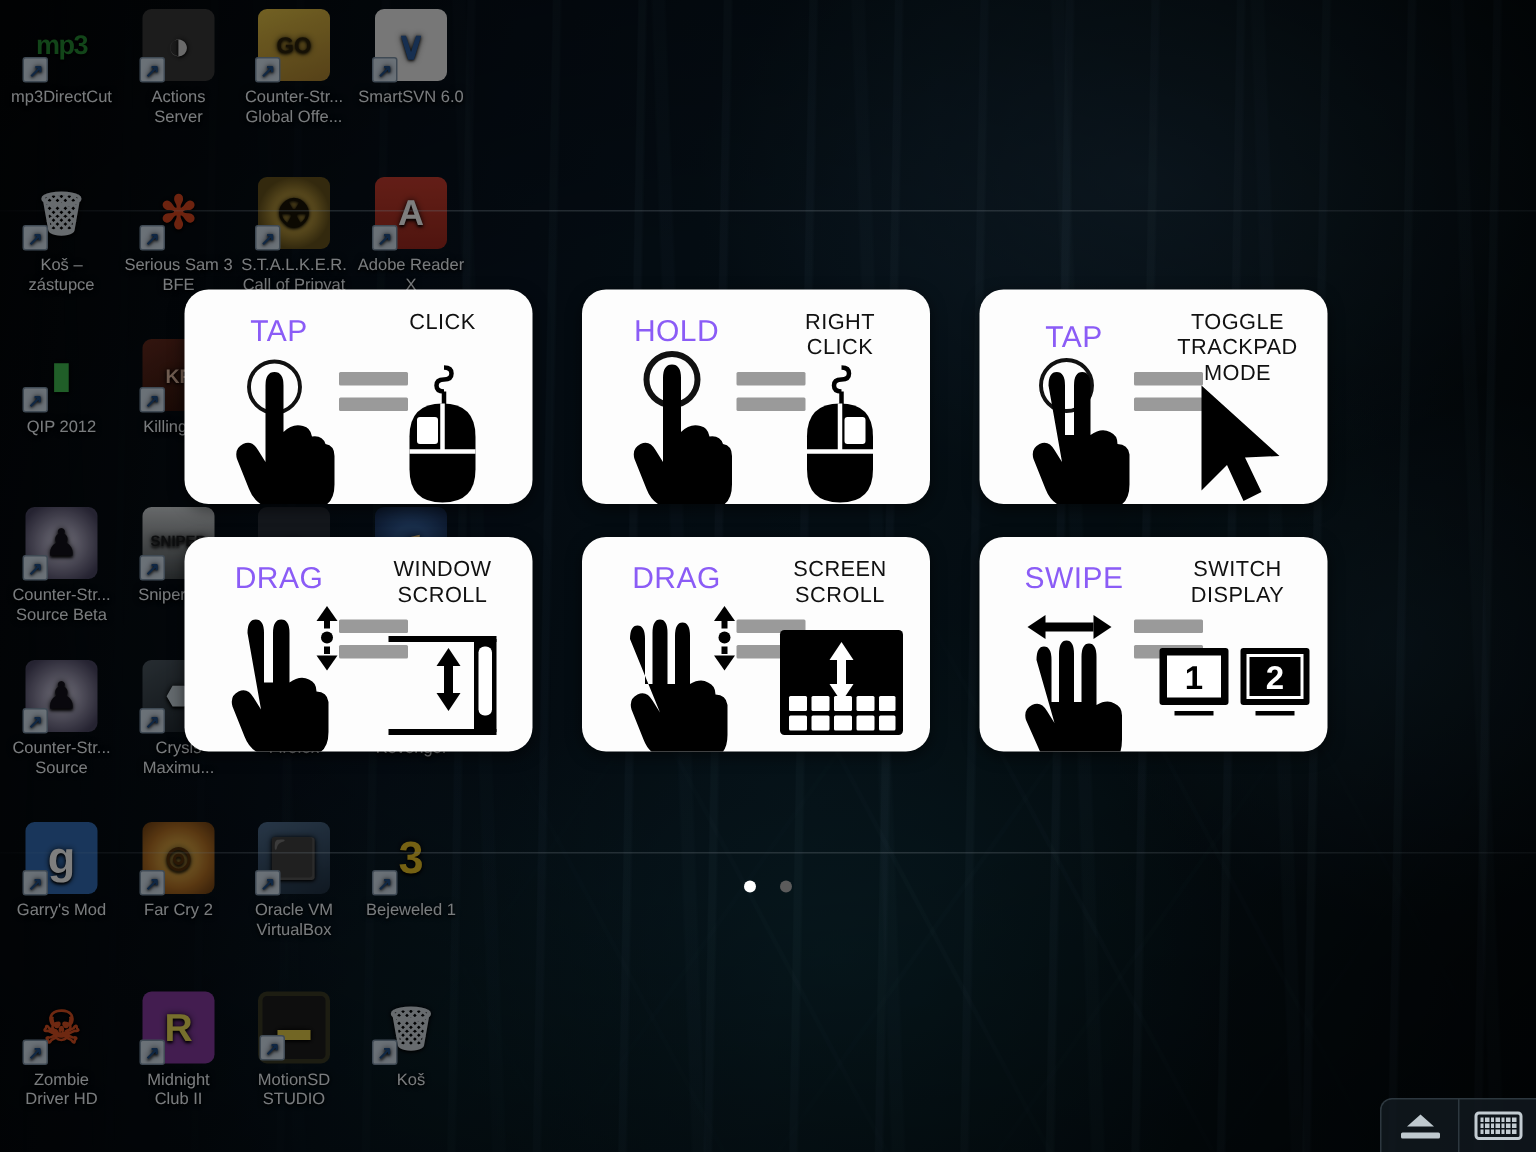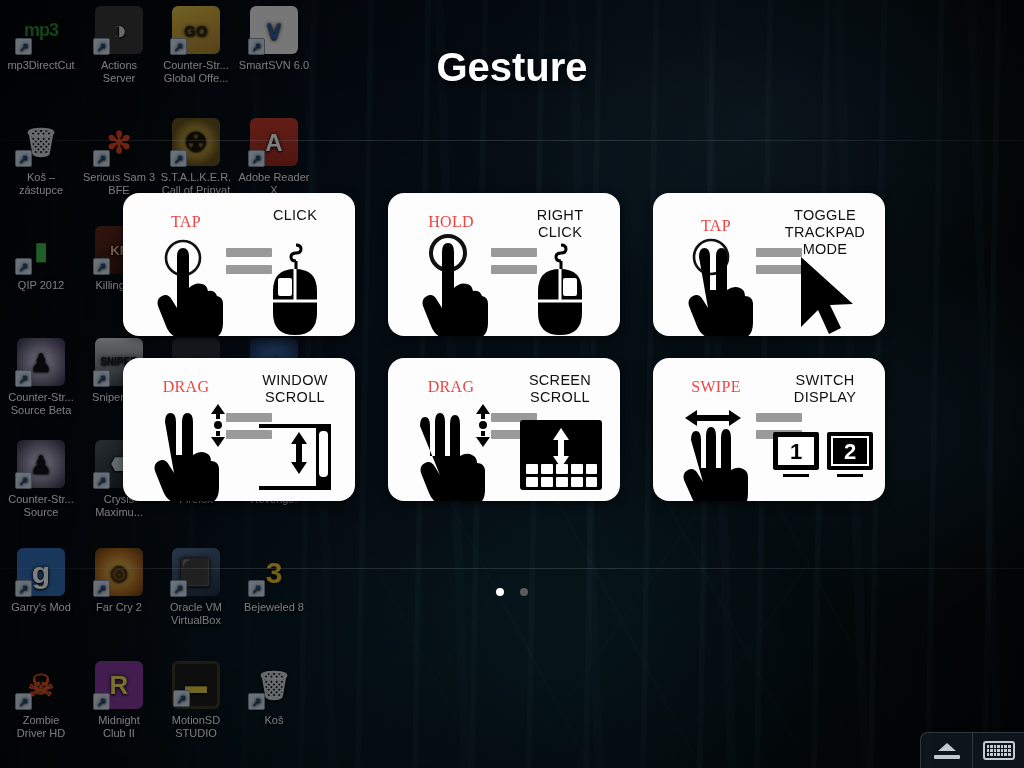--- a/index.html
+++ b/index.html
@@ -158,25 +158,24 @@
     background: #fdfdfd;
     border-radius: 16px;
     box-shadow: 0 3px 10px rgba(0,0,0,.55);
     overflow: hidden;
   }
   .card .gesture-label {
     position: absolute;
     left: 14px; top: 20px;
     width: 98px;
     text-align: center;
-    font-size: 16px;
-    color: #ef4444;
+    font-size: 20px;
+    color: #8b5cf6;
     letter-spacing: .3px;
     line-height: 17px;
-    font-family: Liberation Serif, serif;
   }
   .card .action-label {
     position: absolute;
     right: 8px; top: 14px;
     width: 104px;
     text-align: center;
     font-size: 14.5px;
     color: #111;
     letter-spacing: .3px;
     line-height: 17px;
@@ -371,21 +370,21 @@
     <div class="desk-icon" style="left: 80px; top: 548px;">
       <div class="glyph ic-fc2">◎<div class="shortcut">↗</div></div>
       <div class="lbl">Far Cry 2</div>
     </div>
     <div class="desk-icon" style="left: 157px; top: 548px;">
       <div class="glyph ic-vbox">⬛<div class="shortcut">↗</div></div>
       <div class="lbl">Oracle VM<br>VirtualBox</div>
     </div>
     <div class="desk-icon" style="left: 235px; top: 548px;">
       <div class="glyph ic-bj3">3<div class="shortcut">↗</div></div>
-      <div class="lbl">Bejeweled 8</div>
+      <div class="lbl">Bejeweled 1</div>
     </div>
     <div class="desk-icon" style="left: 2px; top: 661px;">
       <div class="glyph ic-zombie">☠<div class="shortcut">↗</div></div>
       <div class="lbl">Zombie<br>Driver HD</div>
     </div>
     <div class="desk-icon" style="left: 80px; top: 661px;">
       <div class="glyph ic-rockstar">R<div class="shortcut">↗</div></div>
       <div class="lbl">Midnight<br>Club II</div>
     </div>
     <div class="desk-icon" style="left: 157px; top: 661px;">
@@ -397,21 +396,20 @@
       <div class="lbl">Koš</div>
     </div>
   </div>
 
 <div class="hline" id="hline-top"></div>
 <div class="hline" id="hline-bottom"></div>
 
 <div id="hints-overlay">
 
   <div id="hints-title">
-    <span class="l2">Gesture</span>
   </div>
 
   <div id="cards-grid">
 
     <div class="card">
       <div class="gesture-label">TAP</div>
       <div class="action-label">CLICK</div>
       <div class="hand-zone">
         <svg viewBox="0 0 100 112" width="100" height="112">
           <circle cx="48" cy="31" r="17" fill="none" stroke="#111" stroke-width="2.6"></circle>

